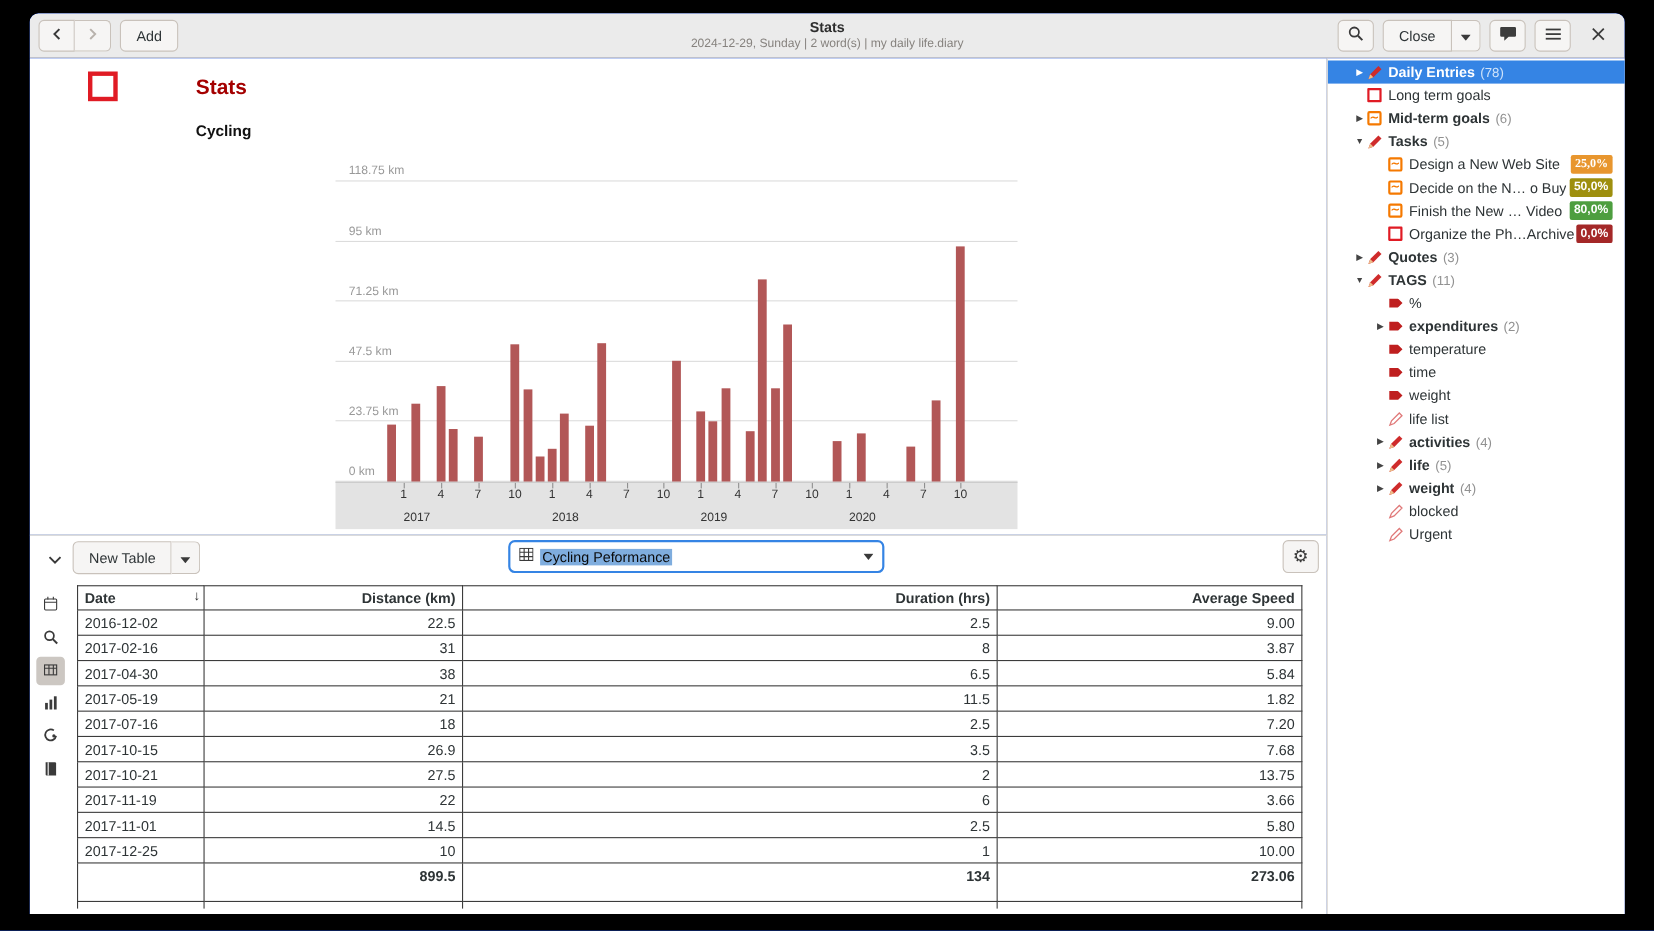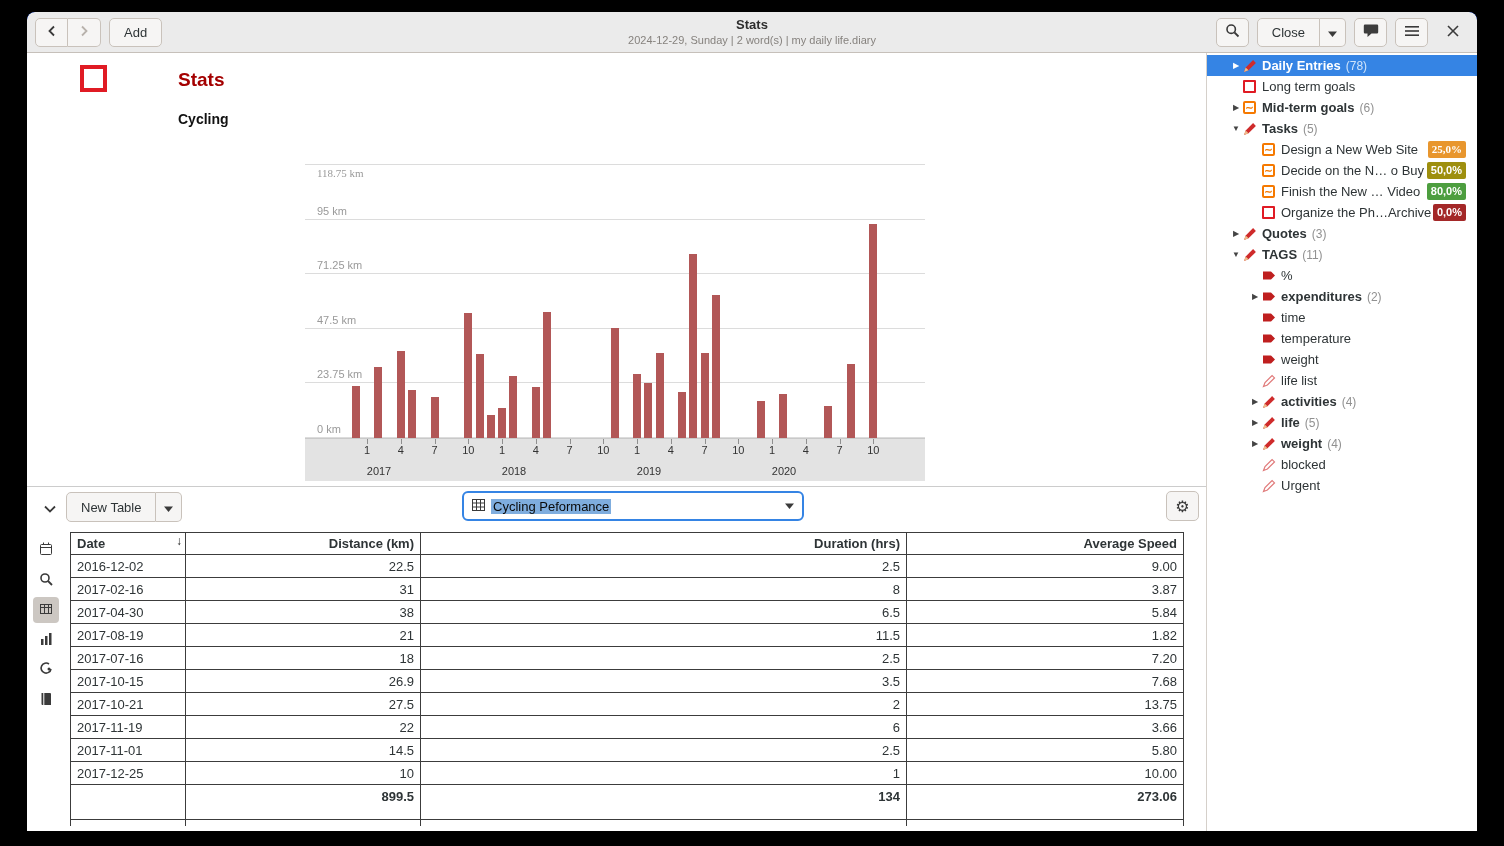--- a/index.html
+++ b/index.html
@@ -155,21 +155,21 @@
           <div class="grid-label" style="bottom: 3px;">0 km</div>
           <div class="gridline" style="bottom: 54.625px;"></div>
           <div class="grid-label" style="bottom: 57.625px;">23.75 km</div>
           <div class="gridline" style="bottom: 109.25px;"></div>
           <div class="grid-label" style="bottom: 112.25px;">47.5 km</div>
           <div class="gridline" style="bottom: 163.875px;"></div>
           <div class="grid-label" style="bottom: 166.875px;">71.25 km</div>
           <div class="gridline" style="bottom: 218.5px;"></div>
           <div class="grid-label" style="bottom: 221.5px;">95 km</div>
           <div class="gridline" style="bottom: 273.125px;"></div>
-          <div class="grid-label" style="bottom: 259px; font-family: Liberation Serif, serif;">118.75 km</div>
+          <div class="grid-label" style="bottom: 277px;">118.75 km</div>
           <div class="bar" title="2016-12: 22.5 km" style="left: 46.75px; height: 51.75px; background: rgb(178, 87, 87);"></div>
           <div class="bar" title="2017-02: 31 km" style="left: 69.25px; height: 71.3px; background: rgb(178, 87, 87);"></div>
           <div class="bar" title="2017-04: 38 km" style="left: 91.75px; height: 87.4px; background: rgb(178, 87, 87);"></div>
           <div class="bar" title="2017-05: 21 km" style="left: 103px; height: 48.3px; background: rgb(178, 87, 87);"></div>
           <div class="bar" title="2017-07: 18 km" style="left: 125.5px; height: 41.4px; background: rgb(178, 87, 87);"></div>
           <div class="bar" title="2017-10: 54.4 km" style="left: 159.25px; height: 125.12px; background: rgb(178, 87, 87);"></div>
           <div class="bar" title="2017-11: 36.5 km" style="left: 170.5px; height: 83.95px; background: rgb(178, 87, 87);"></div>
           <div class="bar" title="2017-12: 10 km" style="left: 181.75px; height: 23px; background: rgb(178, 87, 87);"></div>
           <div class="bar" title="2018-01: 13 km" style="left: 193px; height: 29.9px; background: rgb(178, 87, 87);"></div>
           <div class="bar" title="2018-02: 27 km" style="left: 204.25px; height: 62.1px; background: rgb(178, 87, 87);"></div>
@@ -333,21 +333,21 @@
             <td>8</td>
             <td>3.87</td>
           </tr>
           <tr>
             <td class="l">2017-04-30</td>
             <td>38</td>
             <td>6.5</td>
             <td>5.84</td>
           </tr>
           <tr>
-            <td class="l">2017-08-19</td>
+            <td class="l">2017-05-19</td>
             <td>21</td>
             <td>11.5</td>
             <td>1.82</td>
           </tr>
           <tr>
             <td class="l">2017-07-16</td>
             <td>18</td>
             <td>2.5</td>
             <td>7.20</td>
           </tr>
@@ -511,30 +511,30 @@
           <span class="tlabel b">expenditures</span>
           <span class="count">(2)</span>
         </div>
         <div class="trow" style="padding-left: 41px;">
           <span class="expander"></span>
           <span class="ticon">
             <svg width="14" height="11" viewBox="0 0 14 11">
               <path d="M1 1.5 h7.6 a1 1 0 0 1 .7 .3 L13 5.5 L9.3 9.2 a1 1 0 0 1 -.7 .3 H1 Z" fill="#bf1f1f"></path>
             </svg>
           </span>
-          <span class="tlabel">time</span>
+          <span class="tlabel">temperature</span>
         </div>
         <div class="trow" style="padding-left: 41px;">
           <span class="expander"></span>
           <span class="ticon">
             <svg width="14" height="11" viewBox="0 0 14 11">
               <path d="M1 1.5 h7.6 a1 1 0 0 1 .7 .3 L13 5.5 L9.3 9.2 a1 1 0 0 1 -.7 .3 H1 Z" fill="#bf1f1f"></path>
             </svg>
           </span>
-          <span class="tlabel">temperature</span>
+          <span class="tlabel">time</span>
         </div>
         <div class="trow" style="padding-left: 41px;">
           <span class="expander"></span>
           <span class="ticon">
             <svg width="14" height="11" viewBox="0 0 14 11">
               <path d="M1 1.5 h7.6 a1 1 0 0 1 .7 .3 L13 5.5 L9.3 9.2 a1 1 0 0 1 -.7 .3 H1 Z" fill="#bf1f1f"></path>
             </svg>
           </span>
           <span class="tlabel">weight</span>
         </div>

